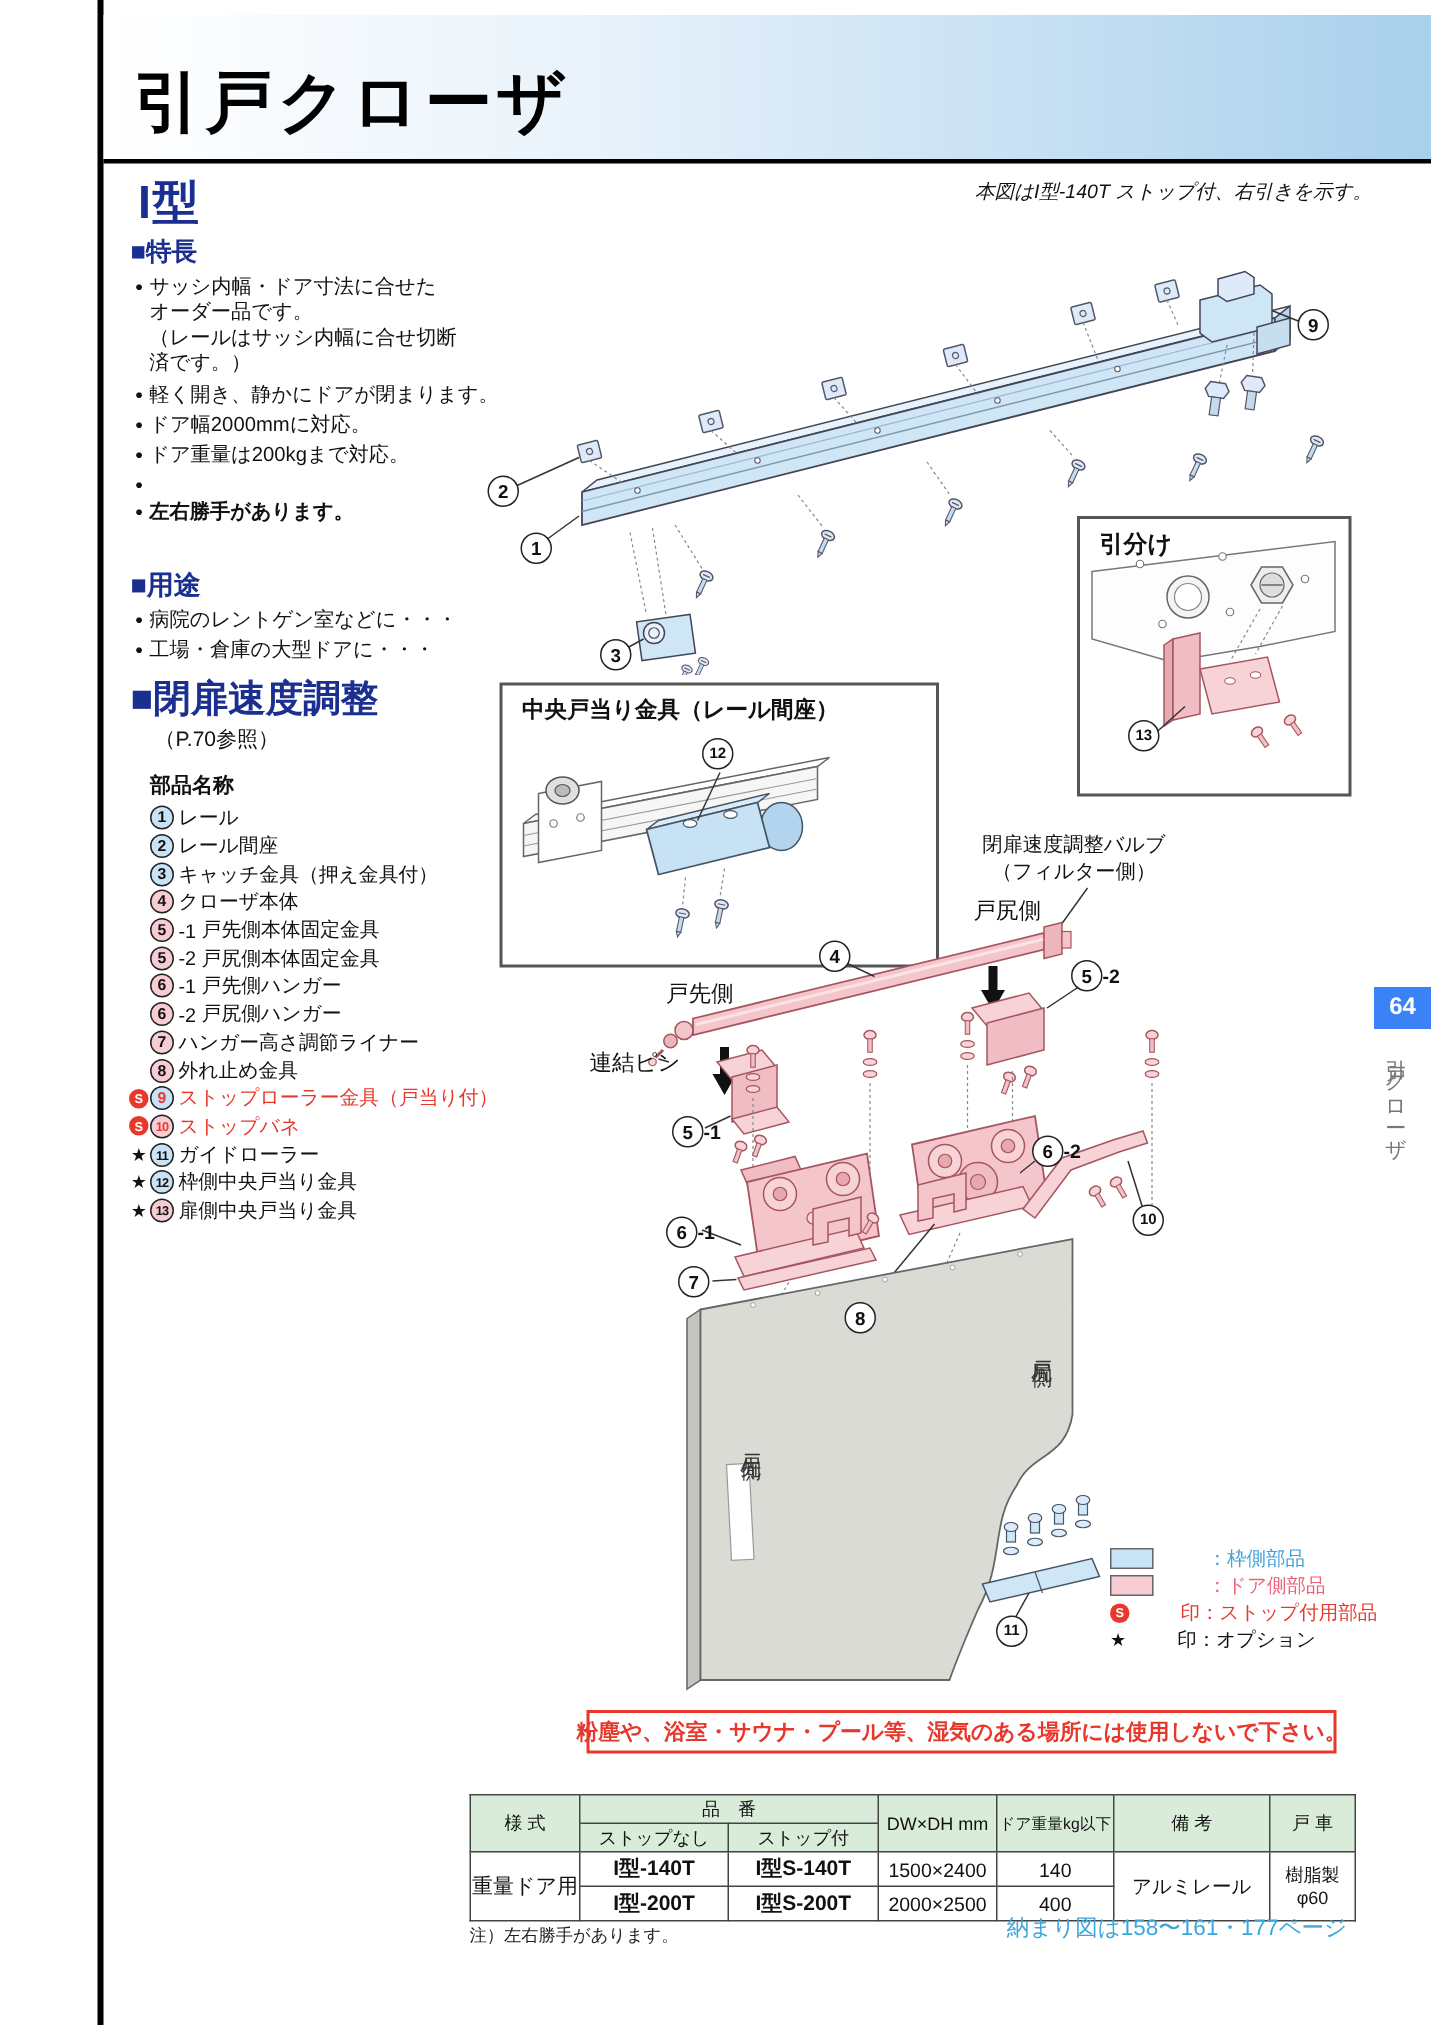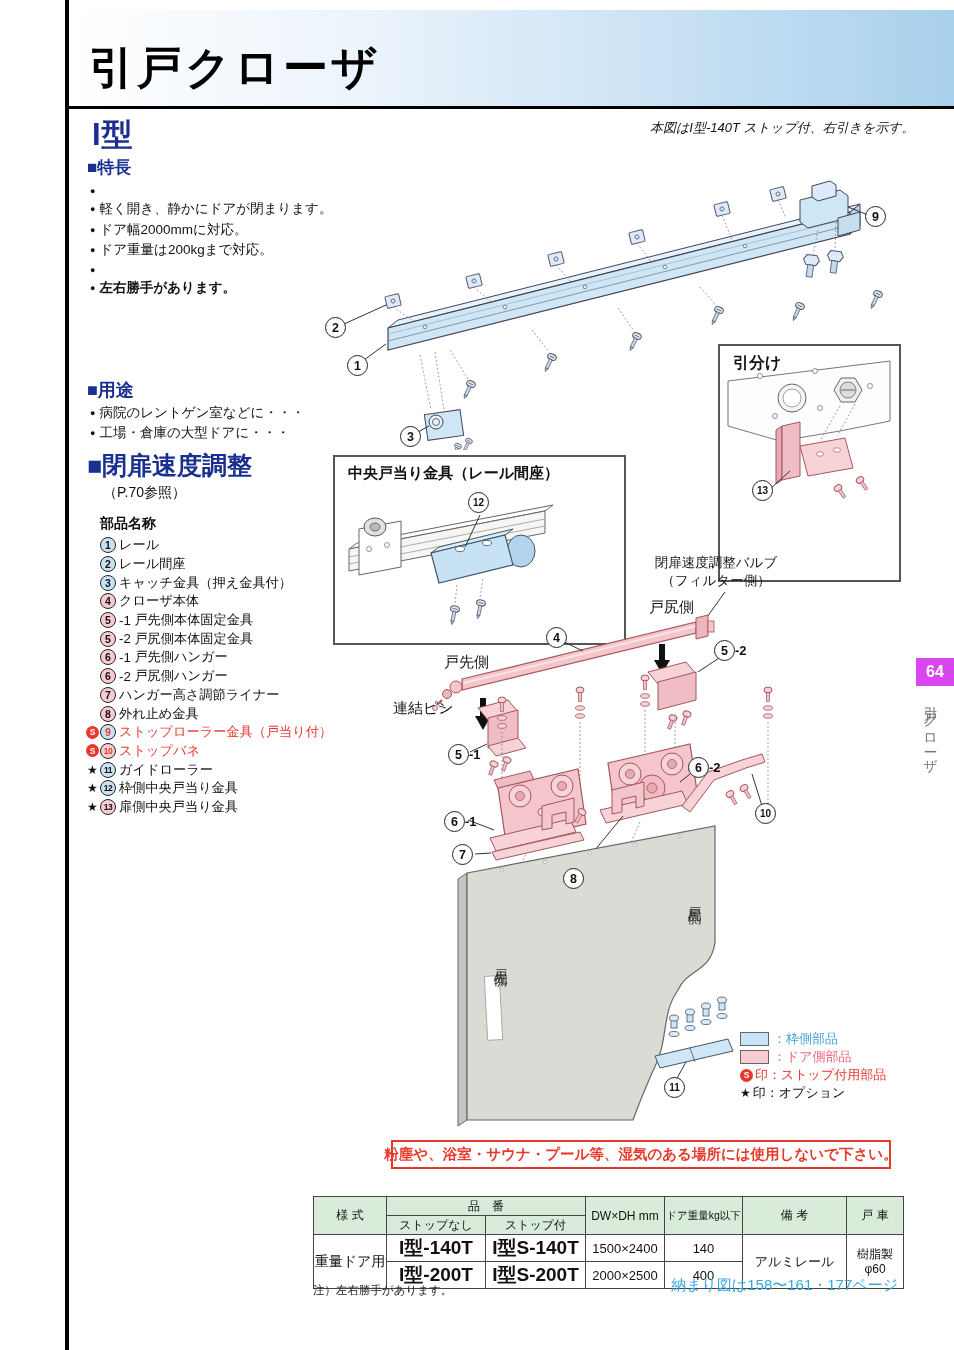--- a/index.html
+++ b/index.html
@@ -26,22 +26,22 @@
   .star{font-size:12px;color:#111;}
   .dlabel{display:inline-flex;align-items:center;font-size:13px;font-weight:bold;white-space:nowrap;}
   .cnum.dg{width:21px;height:21px;font-size:12.5px;}
   .cnum.dg.w2{font-size:10px;}
   .dbox{border:2px solid #555;background:#fff;box-sizing:border-box;}
   .dtitle{font-size:15px;font-weight:bold;}
   .vtext{writing-mode:vertical-rl;text-orientation:mixed;}
   table.spec{border-collapse:collapse;table-layout:fixed;}
   .spec td{border:1px solid #444;text-align:center;vertical-align:middle;padding:0;}
   .spec .hd{background:#d9ecda;font-size:12px;}
-  .spec .code{font-weight:bold;font-size:19px;}
-  .legrow{display:flex;align-items:center;height:18px;font-size:13px;}
+  .spec .code{font-weight:bold;font-size:14px;}
+  .legrow{display:flex;align-items:center;height:18px;font-size:13px;gap:32px;}
   .swatch{width:27px;height:12px;border:1px solid #666;margin-right:4px;flex:none;}
 </style>
 </head>
 <body>
 
 <div id="page">
 
   <div class="abs" style="left:65px;top:0;width:4px;height:1350px;background:#000;"></div>
 
   <div class="abs" style="left:69px;top:10px;width:885px;height:96px;border-bottom:3px solid #000;
@@ -50,20 +50,24 @@
   </div>
 
   <div class="abs" style="left:650px;top:119px;font-size:13px;font-style:italic;">本図はI型-140T ストップ付、右引きを示す。</div>
 
   <div class="abs h-blue" style="left:92px;top:114px;font-size:31px;letter-spacing:1px;">I型</div>
 
   <div class="abs h-blue" style="left:87px;top:156px;font-size:17px;">■特長</div>
   <ul class="abs blist" style="left:90px;top:182px;width:285px;">
     <li>
         <span class="bu">●</span>
+        <span class="ml">サッシ内幅・ドア寸法に合せた
+オーダー品です。
+（レールはサッシ内幅に合せ切断
+済です。）</span>
       </li>
     <li>
         <span class="bu">●</span>
         <span class="ml">軽く開き、静かにドアが閉まります。</span>
       </li>
     <li>
         <span class="bu">●</span>
         <span class="ml">ドア幅2000mmに対応。</span>
       </li>
     <li>
@@ -275,21 +279,21 @@
       <line x1="88" y1="272" x2="99" y2="266"></line>
       <line x1="538" y1="55" x2="518" y2="47"></line>
     </g>
   </svg>
 
   <span class="abs cnum dg" style="left:325px;top:317px;">2</span>
   <span class="abs cnum dg" style="left:347px;top:355px;">1</span>
   <span class="abs cnum dg" style="left:400px;top:426px;">3</span>
   <span class="abs cnum dg" style="left:865px;top:206px;">9</span>
 
-  <div class="abs dbox" style="left:718px;top:344px;width:183px;height:238px;">
+  <div class="abs dbox" style="left:718px;top:344px;width:183px;height:187px;">
     <svg width="179" height="183" viewBox="0 0 179 183">
       <polygon points="8,35 170,15 170,75 120,85 60,95 8,80" fill="#fdfdfd" stroke="#777" stroke-width="1"></polygon>
       <circle cx="72" cy="52" r="14" fill="#f4f4f4" stroke="#666" stroke-width="1"></circle>
       <circle cx="72" cy="52" r="9" fill="#fff" stroke="#888" stroke-width="0.8"></circle>
       <polygon points="114,44 121,32 135,32 142,44 135,56 121,56" fill="#eee" stroke="#666" stroke-width="1"></polygon>
       <circle cx="128" cy="44" r="8" fill="#ddd" stroke="#666" stroke-width="0.8"></circle>
       <line x1="121" y1="44" x2="135" y2="44" stroke="#666" stroke-width="1"></line>
       <circle cx="40" cy="30" r="2.5" fill="#fff" stroke="#777" stroke-width="0.8"></circle>
       <circle cx="95" cy="25" r="2.5" fill="#fff" stroke="#777" stroke-width="0.8"></circle>
       <circle cx="55" cy="70" r="2.5" fill="#fff" stroke="#777" stroke-width="0.8"></circle>
@@ -553,17 +557,17 @@
       <td class="code">I型S-200T</td>
       <td style="font-size:13px;">2000×2500</td>
       <td style="font-size:13px;">400</td>
     </tr>
   </tbody>
     </table>
 
   <div class="abs" style="left:313px;top:1283px;font-size:11.5px;color:#222;">注）左右勝手があります。</div>
   <div class="abs" style="left:600px;top:1276px;width:298px;text-align:right;font-size:15px;color:#3aa6dc;">納まり図は158〜161・177ページ</div>
 
-  <div class="abs" style="left:916px;top:658px;width:38px;height:28px;background:#d946ef;color:#fff;font-size:16px;font-weight:bold;
+  <div class="abs" style="left:916px;top:658px;width:38px;height:28px;background:#3b82f6;color:#fff;font-size:16px;font-weight:bold;
               display:flex;align-items:center;justify-content:center;">64</div>
   <div class="abs vtext" style="left:922px;top:696px;font-size:14px;color:#777;letter-spacing:4px;">引戸クローザ</div>
 
 </div>
 
 </body></html>

